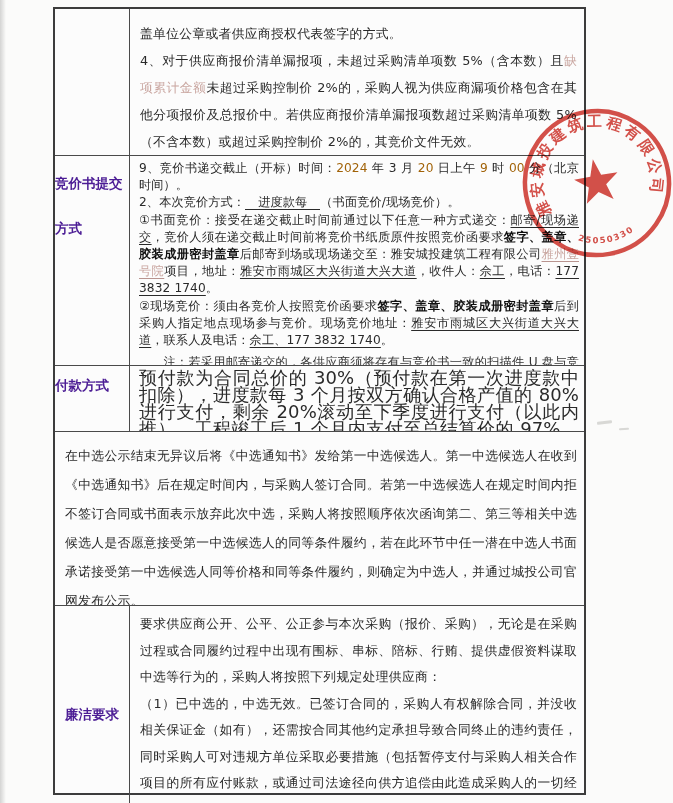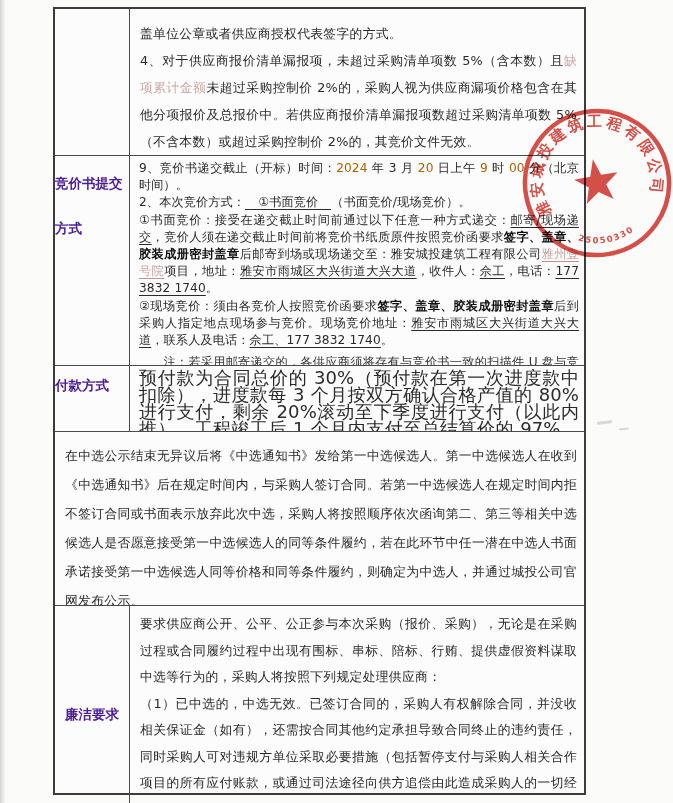--- a/index.html
+++ b/index.html
@@ -83,21 +83,21 @@
       </div>
     </div>
 
     <div class="row r2">
       <div class="cell label">
         <div>竞价书提交</div>
         <div>方式</div>
       </div>
       <div class="cell content">
         <p><span>9、竞价书递交截止（开标）时间：</span><span class="faint">2024</span><span> 年 3 月 </span><span class="faint">20</span><span> 日上午 </span><span class="faint">9</span><span> 时 </span><span class="faint">00</span><span> 分（北京时间）。</span></p>
-        <p><span>2、本次竞价方式：</span><span class="blank">①书面竞价</span><span>（书面竞价/现场竞价）。</span></p>
+        <p><span>2、本次竞价方式：</span><span class="blank">进度款每</span><span>（书面竞价/现场竞价）。</span></p>
         <p><span>①书面竞价：接受在递交截止时间前通过以下任意一种方式递交：</span><span class="u">邮寄/现场递交</span><span>，竞价人须在递交截止时间前将竞价书纸质原件按照竞价函要求</span><span class="b">签字、盖章、胶装成册密封盖章</span><span>后邮寄到场或现场递交至：雅安城投建筑工程有限公司</span><span class="uf">雅州壹号院</span><span>项目，地址：</span><span class="u">雅安市雨城区大兴街道大兴大道</span><span>，收件人：</span><span class="u">佘工</span><span>，电话：</span><span class="u">177 3832 1740</span><span>。</span></p>
         <p><span>②现场竞价：须由各竞价人按照竞价函要求</span><span class="b">签字、盖章、胶装成册密封盖章</span><span>后到采购人指定地点现场参与竞价。现场竞价地址：</span><span class="u">雅安市雨城区大兴街道大兴大道</span><span>，联系人及电话：</span><span class="u">佘工、177 3832 1740</span><span>。</span></p>
         <p class="note"><span>注：若采用邮寄递交的，各供应商须将存有与竞价书一致的扫描件 U 盘与竞价书一并封装后进行递交；若为现场递交的，竞价书扫描件 U 盘可单独交由采购人现场拷贝后予以归还（竞价书应提供全套盖章 PDF 扫描件）。</span></p>
       </div>
     </div>
 
     <div class="row r3">
       <div class="cell label">付款方式</div>
       <div class="cell content">
         <p><span>预付款为合同总价的 30%（预付款在第一次进度款中扣除），进度款每 3 个月按双方确认合格产值的 80%进行支付，剩余 20%滚动至下季度进行支付（以此内推），工程竣工后 1 个月内支付至总结算价的 97%，预留 3%作为质保金，质保期 1 年，质保期满后无息支付至 100%。</span></p>

